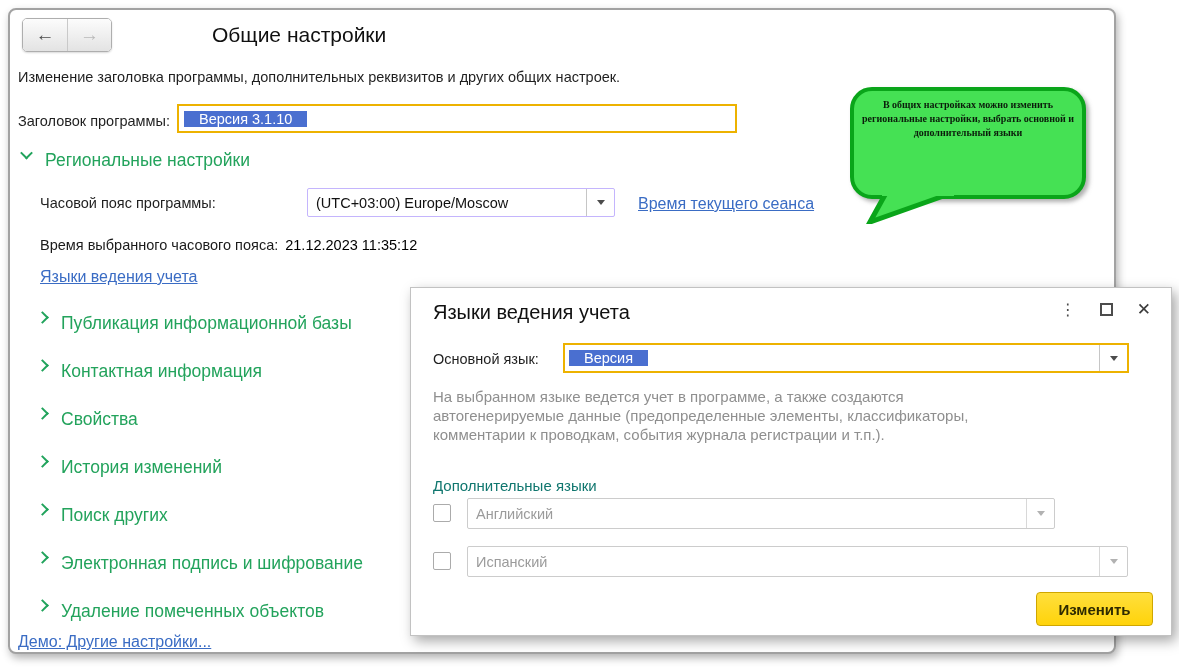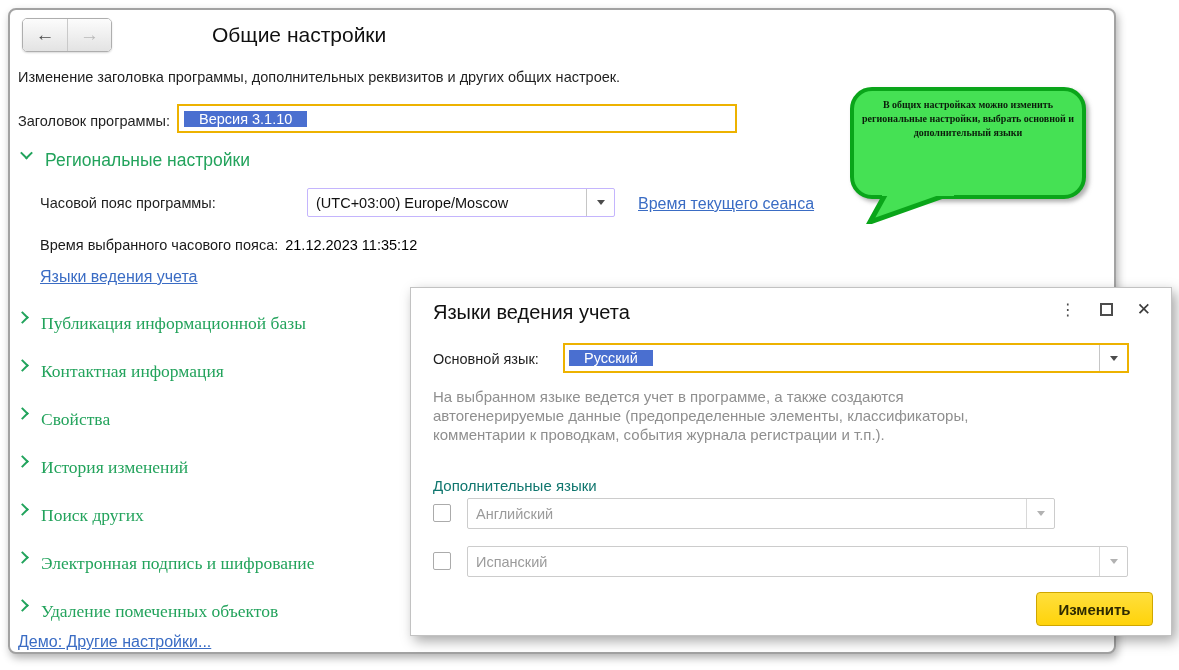--- a/index.html
+++ b/index.html
@@ -50,21 +50,21 @@
   .tri { width:0; height:0; border-left:4px solid transparent; border-right:4px solid transparent;
     border-top:5px solid #4c4c4c; }
   .tz-combo { left:297px; top:178px; width:308px; height:29px; }
 
   a.link { color:#3a6cc4; text-decoration:underline; font-size:16px; cursor:pointer; }
   .session-link { position:absolute; left:628px; top:185px; }
   .tz-value-row { position:absolute; left:30px; top:227px; font-size:14.5px; color:#1b1b1b; }
   .tz-value { margin-left:7px; color:#000; }
   .languages-link { position:absolute; left:30px; top:258px; }
 
-  .section-item { left:8px;font-family:Liberation Serif, serif; }
+  .section-item { left:28px; }
   .demo-link { position:absolute; left:8px; top:623px; }
 
   
   .callout { position:absolute; left:850px; top:87px; width:236px; min-height:112px;
     background:#45e154; border:4px solid #0aa51a; border-radius:22px; z-index:4;
     padding:7px 8px 10px; text-align:center;
     font-family:"Liberation Serif", serif; font-weight:bold; font-size:10px;
     line-height:1.38; color:#0b1d0b; box-shadow:3px 3px 4px rgba(110,110,110,0.55); }
   .callout-tail { position:absolute; left:10px; bottom:-29px; }
 
@@ -190,21 +190,21 @@
   <div class="dialog">
     <div class="dialog-title">Языки ведения учета</div>
     <div class="dialog-controls">
       <span class="kebab">⋮</span>
       <span class="maxbox"></span>
       <span class="closex">✕</span>
     </div>
 
     <div class="field-label main-lang-label">Основной язык:</div>
     <div class="combo main-lang-combo">
-      <span class="combo-text"><span class="sel">Русский</span></span>
+      <span class="combo-text"><span class="sel">Версия</span></span>
       <span class="combo-arrow">
           <span class="tri"></span>
         </span>
     </div>
 
     <div class="dialog-desc">На выбранном языке ведется учет в программе, а также создаются автогенерируемые данные (предопределенные элементы, классификаторы, комментарии к проводкам, события журнала регистрации и т.п.).</div>
 
     <div class="additional-header">Дополнительные языки</div>
 
     <div class="checkbox lang1-check"></div>

